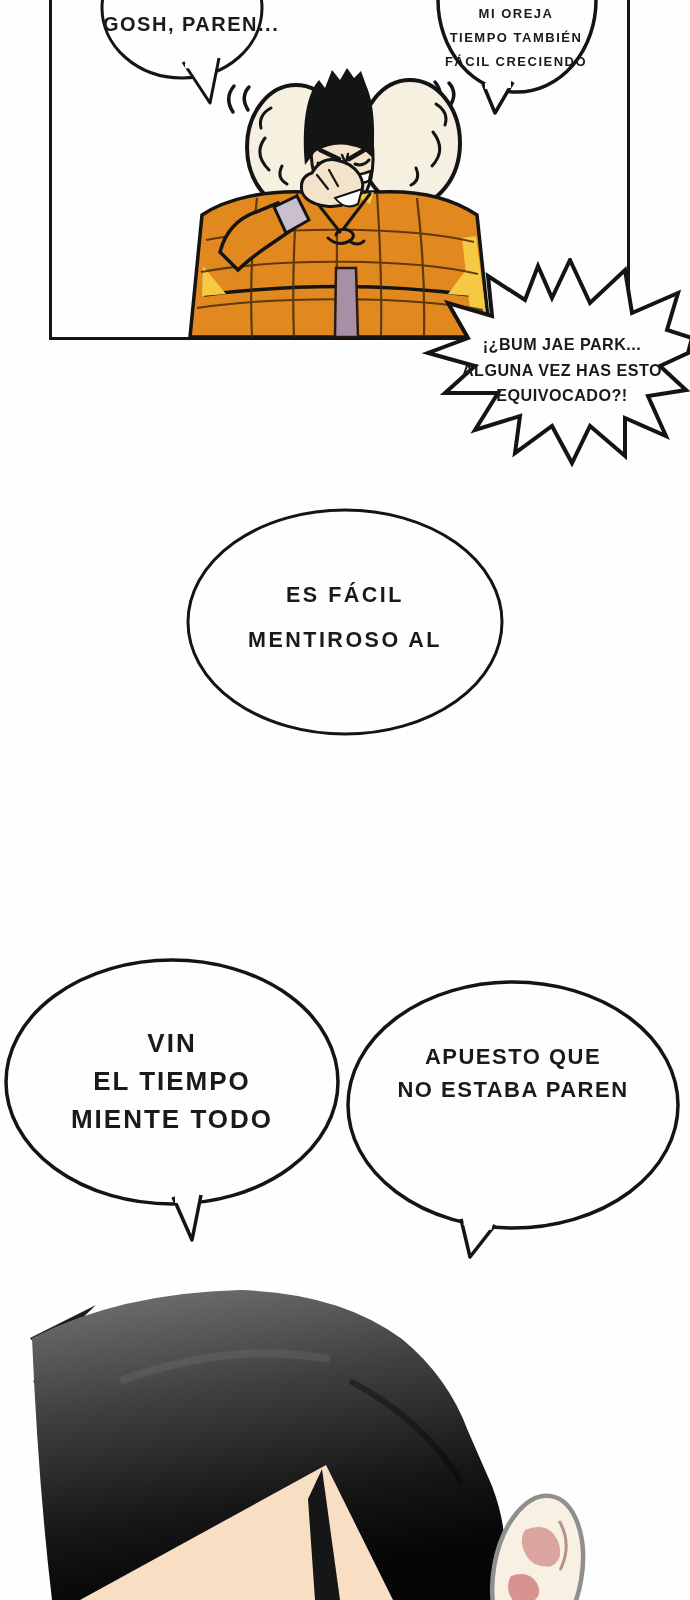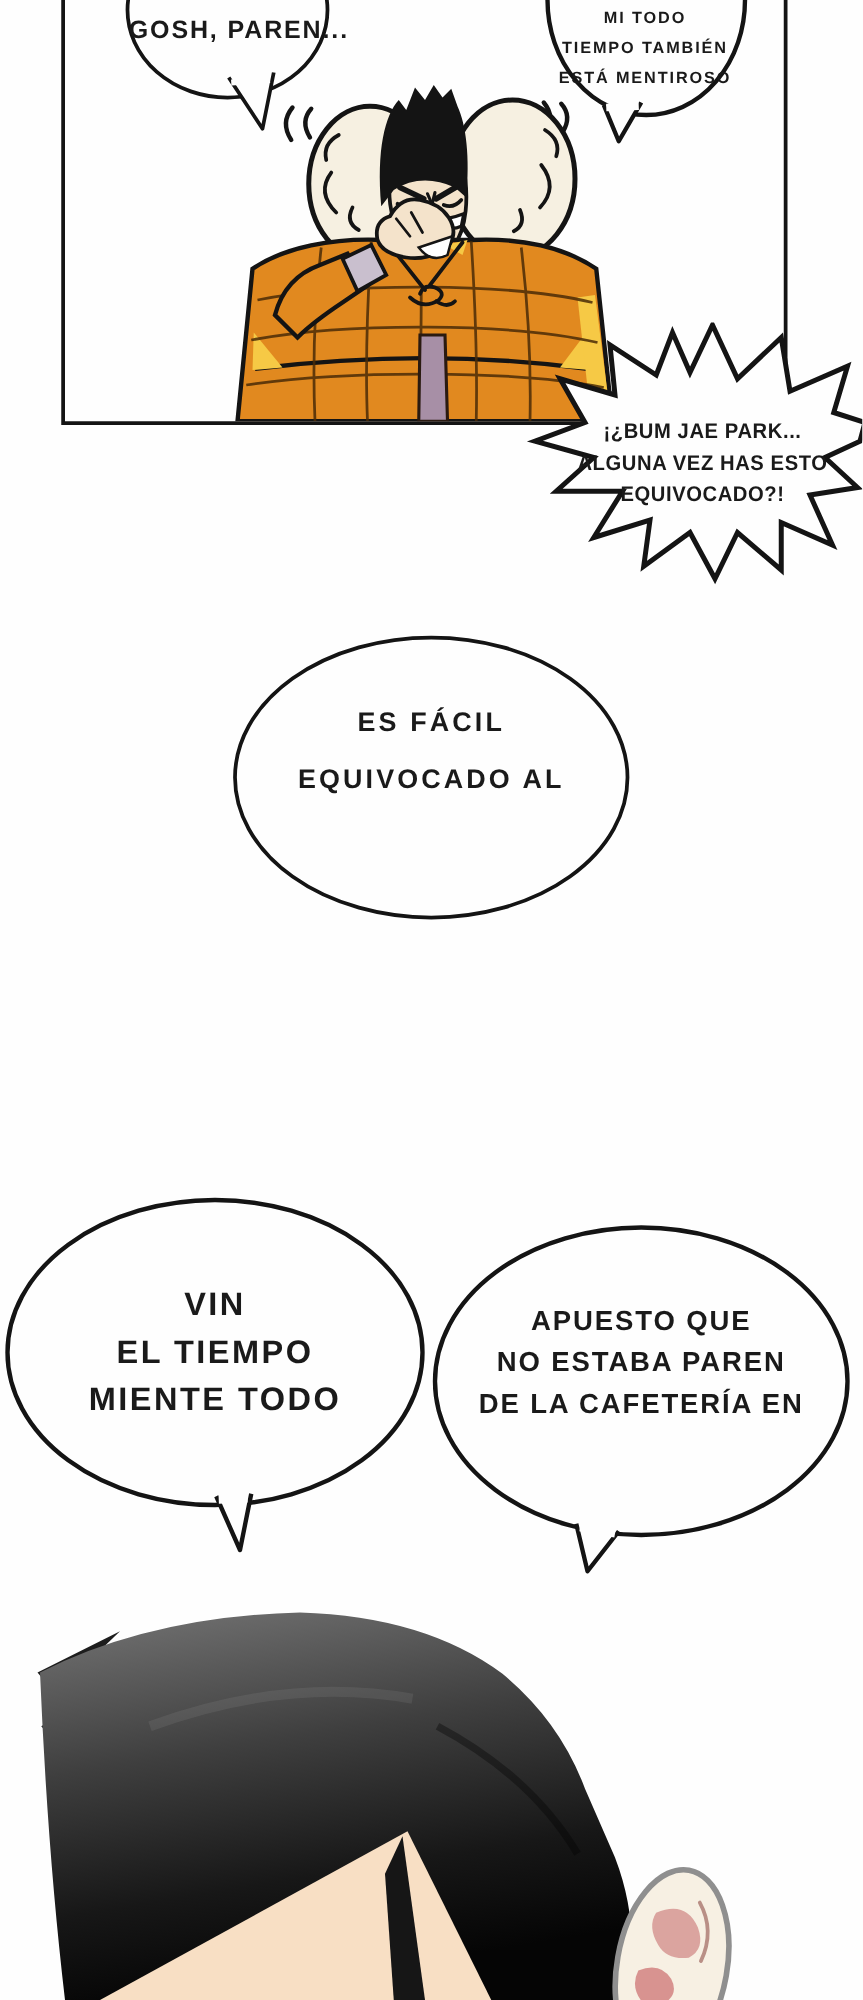--- a/index.html
+++ b/index.html
@@ -17,21 +17,21 @@
   }
   svg{display:block;}
   .bubble-text{
     color:#1a1a1a;font-weight:700;text-align:center;white-space:nowrap;
     z-index:8;letter-spacing:2px;
   }
   .t-gosh{left:103px;top:14px;width:160px;font-size:20px;line-height:20px;letter-spacing:1.5px;}
   .t-ear{left:433px;top:2px;width:166px;font-size:13px;line-height:24px;letter-spacing:1.5px;}
   .t-burst{left:437px;top:332px;width:250px;font-size:17px;line-height:25.5px;
            font-weight:900;letter-spacing:0.5px;transform:scaleX(.95);}
-  .t-liar{left:195px;top:556px;width:300px;font-size:21.5px;line-height:45px;letter-spacing:2.5px;}
+  .t-liar{left:195px;top:573px;width:300px;font-size:21.5px;line-height:45px;letter-spacing:2.5px;}
   .t-vin{left:12px;top:1024px;width:320px;font-size:26px;line-height:38px;letter-spacing:2px;}
   .t-bet{left:353px;top:1040px;width:320px;font-size:22px;line-height:33px;letter-spacing:1.5px;}
   .z2{z-index:2;} .z4{z-index:4;} .z5{z-index:5;} .z6{z-index:6;}
 </style>
 </head>
 <body>
 
 <div class="abs panel"></div>
 
 <svg class="abs z2" style="left:52px;top:0;width:575px;height:337px" viewBox="0 0 575 337">
@@ -126,42 +126,42 @@
 <div class="abs bubble-text t-gosh">
     <div>GOSH, PAREN...</div>
   </div>
 
 <svg class="abs z6" style="left:425px;top:0;width:180px;height:118px" viewBox="0 0 180 118">
   <ellipse cx="92" cy="0" rx="79" ry="92" fill="#fefefe" stroke="#141414" stroke-width="3.5"></ellipse>
   <path d="M58,84 L70,113 L88,82" fill="#fefefe" stroke="#141414" stroke-width="3.5" stroke-linejoin="round"></path>
   <path d="M60,86 L86,85" stroke="#fefefe" stroke-width="6"></path>
 </svg>
 <div class="abs bubble-text t-ear">
-    <div>MI TODO</div>
+    <div>MI OREJA</div>
     <div>TIEMPO TAMBIÉN</div>
-    <div>ESTÁ MENTIROSO</div>
+    <div>FÁCIL CRECIENDO</div>
   </div>
 
 <svg class="abs z5" style="left:420px;top:258px;width:270px;height:215px" viewBox="0 0 270 215">
   <path d="M150,2 L170,45 L205,12 L212,55 L258,35 L247,72 L272,80 L268,95 L240,108 L266,132
            L228,138 L246,178 L205,160 L205,198 L170,168 L152,205 L132,168 L95,195 L100,158
            L55,172 L78,135 L25,135 L55,108 L8,95 L48,80 L28,45 L72,58 L68,18 L105,42 L118,8 L132,40 Z" fill="#fefefe" stroke="#141414" stroke-width="4" stroke-linejoin="miter"></path>
 </svg>
 <div class="abs bubble-text t-burst">
     <div>¡¿BUM JAE PARK...</div>
     <div>ALGUNA VEZ HAS ESTO</div>
     <div>EQUIVOCADO?!</div>
   </div>
 
 <svg class="abs z4" style="left:185px;top:507px;width:322px;height:232px" viewBox="0 0 322 232">
   <ellipse cx="160" cy="115" rx="157" ry="112" fill="#fefefe" stroke="#141414" stroke-width="3"></ellipse>
 </svg>
 <div class="abs bubble-text t-liar">
     <div>ES FÁCIL</div>
-    <div>EQUIVOCADO AL</div>
+    <div>MENTIROSO AL</div>
   </div>
 
 <svg class="abs z4" style="left:2px;top:955px;width:346px;height:292px" viewBox="0 0 346 292">
   <ellipse cx="170" cy="127" rx="166" ry="122" fill="#fefefe" stroke="#141414" stroke-width="3.5"></ellipse>
   <path d="M171,242 L190,285 L199,240" fill="#fefefe" stroke="#141414" stroke-width="3.5" stroke-linejoin="round"></path>
   <path d="M173,245 L196,244" stroke="#fefefe" stroke-width="6"></path>
 </svg>
 <div class="abs bubble-text t-vin">
     <div>VIN</div>
     <div>EL TIEMPO</div>
@@ -169,21 +169,20 @@
   </div>
 
 <svg class="abs z4" style="left:343px;top:977px;width:346px;height:288px" viewBox="0 0 346 288">
   <ellipse cx="170" cy="128" rx="165" ry="123" fill="#fefefe" stroke="#141414" stroke-width="3.5"></ellipse>
   <path d="M118,242 L127,280 L152,248" fill="#fefefe" stroke="#141414" stroke-width="3.5" stroke-linejoin="round"></path>
   <path d="M121,245 L149,250" stroke="#fefefe" stroke-width="6"></path>
 </svg>
 <div class="abs bubble-text t-bet">
     <div>APUESTO QUE</div>
     <div>NO ESTABA PAREN</div>
-    <div>DE LA CAFETERÍA EN</div>
   </div>
 
 <svg class="abs z2" style="left:0;top:1281px;width:690px;height:319px" viewBox="0 0 690 319">
   <defs>
     <linearGradient id="hg" x1="0" y1="0" x2="0.25" y2="1">
       <stop offset="0" stop-color="#757575"></stop>
       <stop offset="0.4" stop-color="#3f3f3f"></stop>
       <stop offset="0.75" stop-color="#171717"></stop>
       <stop offset="1" stop-color="#050505"></stop>
     </linearGradient>

